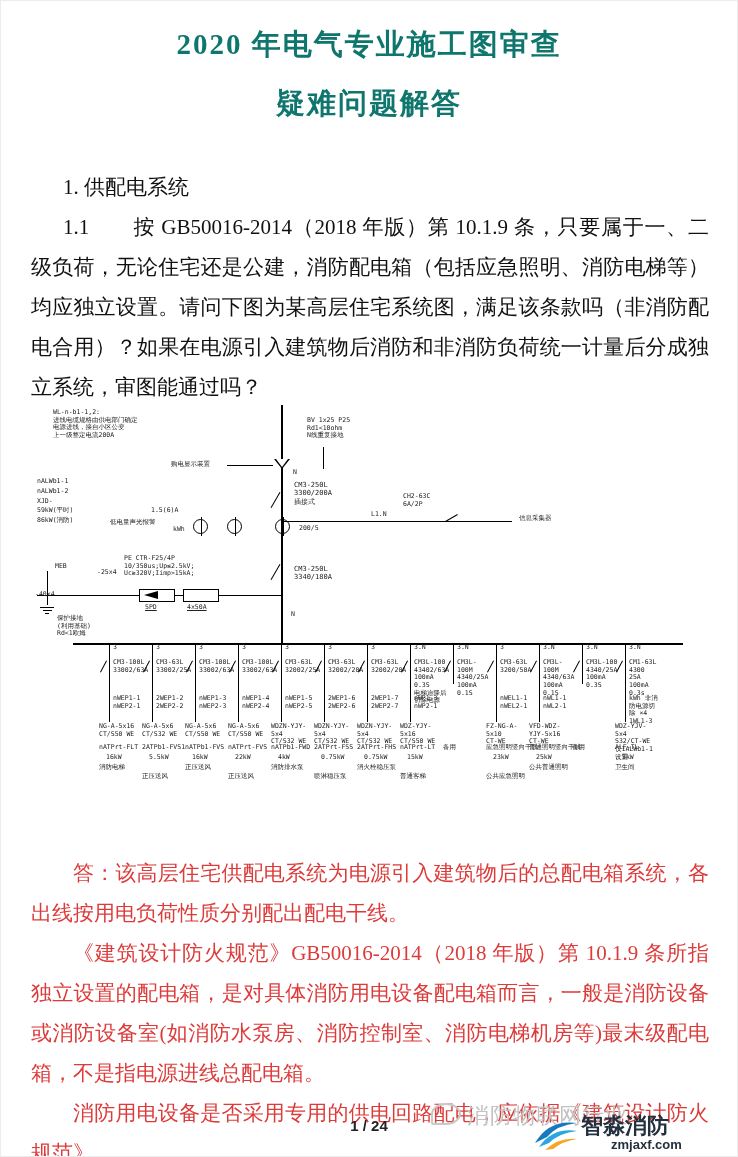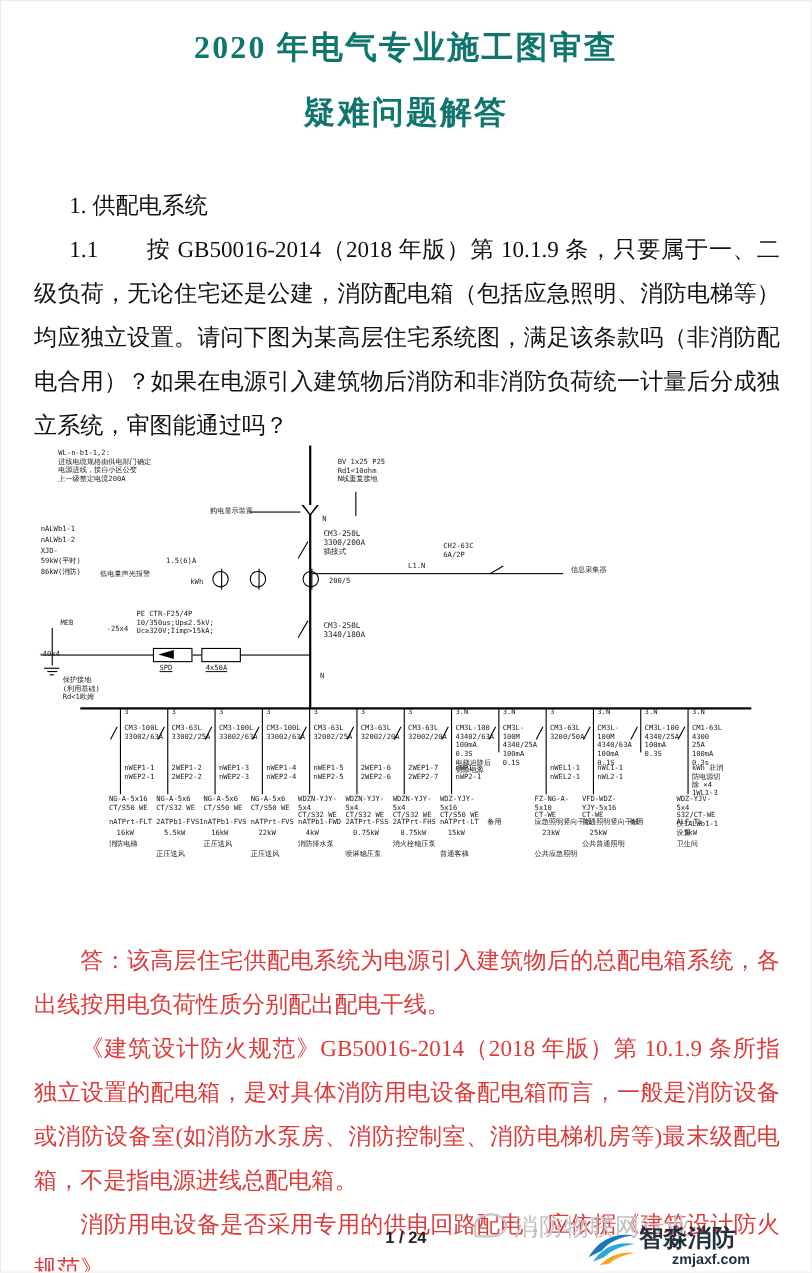--- a/index.html
+++ b/index.html
@@ -89,21 +89,21 @@
 上一级整定电流200A</div>
     <div class="d" style="left:276px;top:18px;">BV 1x25 P25
 Rd1&lt;10ohm
 N线重复接地</div>
     <div class="vline" style="left:292px;top:48px;height:22px;"></div>
 
     <div class="tri" style="left:243px;top:60px;">
         <span class="tri-in"></span>
       </div>
     <div class="hline" style="left:196px;top:66px;width:46px;"></div>
-    <div class="d" style="left:140px;top:62px;margin-left:20px;">购电显示装置</div>
+    <div class="d" style="left:140px;top:62px;">购电显示装置</div>
     <div class="d" style="left:262px;top:70px;">N</div>
 
     <div class="d" style="left:6px;top:78px;line-height:1.5;">nALWb1-1
 nALWb1-2
 XJD-
 59kW(平时)
 86kW(消防)</div>
 
     <div class="slashb" style="left:244px;top:92px;height:18px;"></div>
     <div class="d" style="left:263px;top:82px;font-size:7px;">CM3-250L
@@ -111,21 +111,21 @@
 插接式</div>
 
     <div class="hline" style="left:251px;top:122px;width:230px;"></div>
     <div class="d" style="left:372px;top:94px;">CH2-63C
 6A/2P</div>
     <div class="d" style="left:340px;top:112px;">L1.N</div>
     <div class="slashb" style="left:420px;top:112px;transform:rotate(60deg);"></div>
     <div class="d" style="left:488px;top:116px;">信息采集器</div>
 
     <div class="d" style="left:120px;top:108px;">1.5(6)A</div>
-    <div class="d" style="left:60px;top:120px;">低电量声光报警</div>
+    <div class="d" style="left:79px;top:120px;">低电量声光报警</div>
     <div class="d" style="left:142px;top:127px;">kWh</div>
     <div class="meter" style="left:162px;top:120px;"></div>
     <div class="meter" style="left:196px;top:120px;"></div>
     <div class="meter" style="left:244px;top:120px;"></div>
     <div class="d" style="left:268px;top:126px;">200/5</div>
 
     <div class="d" style="left:93px;top:156px;">PE CTR-F25/4P
 10/350us;Up≤2.5kV;
 Uc≥320V;Iimp&gt;15kA;</div>
     <div class="hline" style="left:6px;top:196px;width:245px;"></div>

